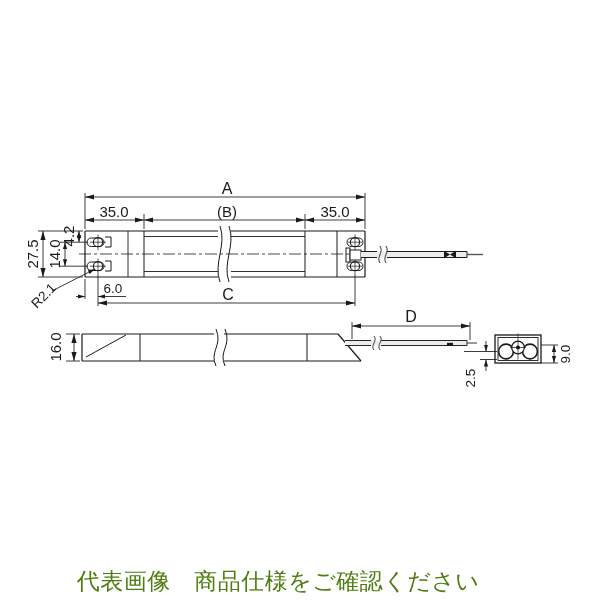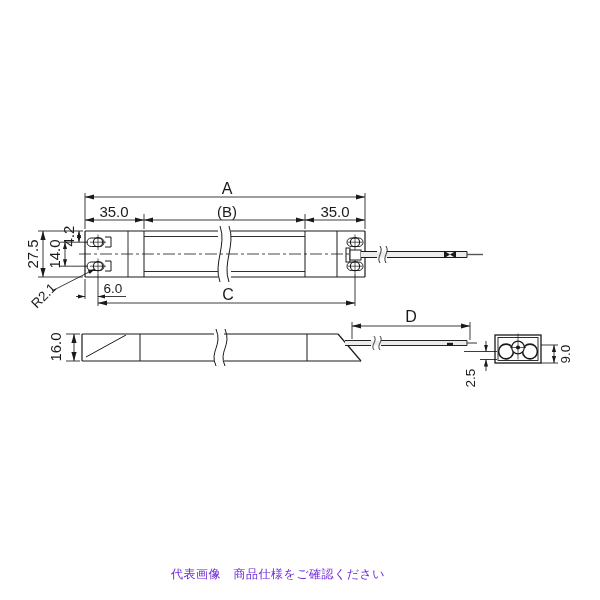--- a/index.html
+++ b/index.html
@@ -3,21 +3,21 @@
 <meta charset="utf-8">
 <style>
   html,body{margin:0;padding:0;background:#ffffff;}
   .canvas{position:relative;width:600px;height:600px;background:#ffffff;overflow:hidden;
           font-family:"Liberation Sans", sans-serif;}
   svg{position:absolute;left:0;top:0;display:block;}
   .dim-text{font-family:"Liberation Sans", sans-serif;font-size:15px;fill:#1a1a1a;}
   .dim-text-lg{font-family:"Liberation Sans", sans-serif;font-size:16px;fill:#1a1a1a;}
   .dim-text-sm{font-family:"Liberation Sans", sans-serif;font-size:13.5px;fill:#1a1a1a;}
   .caption{position:absolute;left:0;top:566px;width:556px;text-align:center;
-           font-size:12px;color:#6d28d9;letter-spacing:0.5px;
+           font-size:23px;color:#4d7c0f;letter-spacing:0.5px;
            font-family:"Liberation Sans", sans-serif;}
 </style>
 </head>
 <body>
 
 <div class="canvas">
 <svg width="600" height="560" viewBox="0 0 600 560">
   <defs>
     <marker id="arr" viewBox="0 0 10 8" refX="9" refY="4" markerWidth="10" markerHeight="8" markerUnits="userSpaceOnUse" orient="auto-start-reverse">
       <path d="M9,4 L0,1.4 L0,6.6 Z" fill="#1a1a1a"></path>

